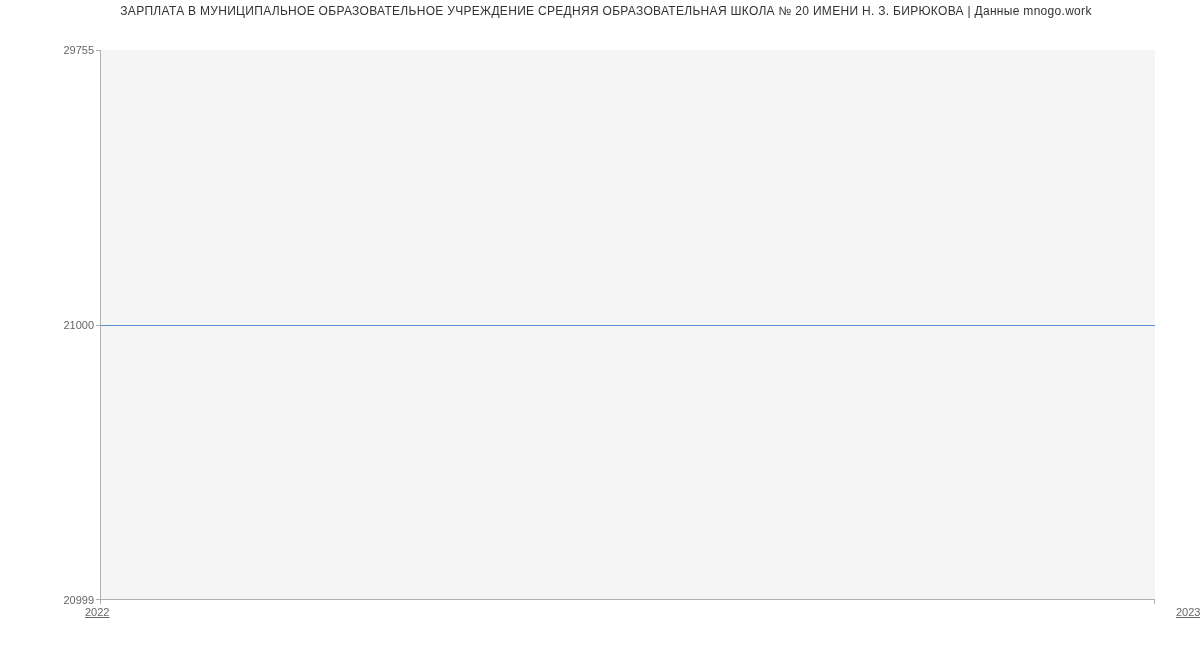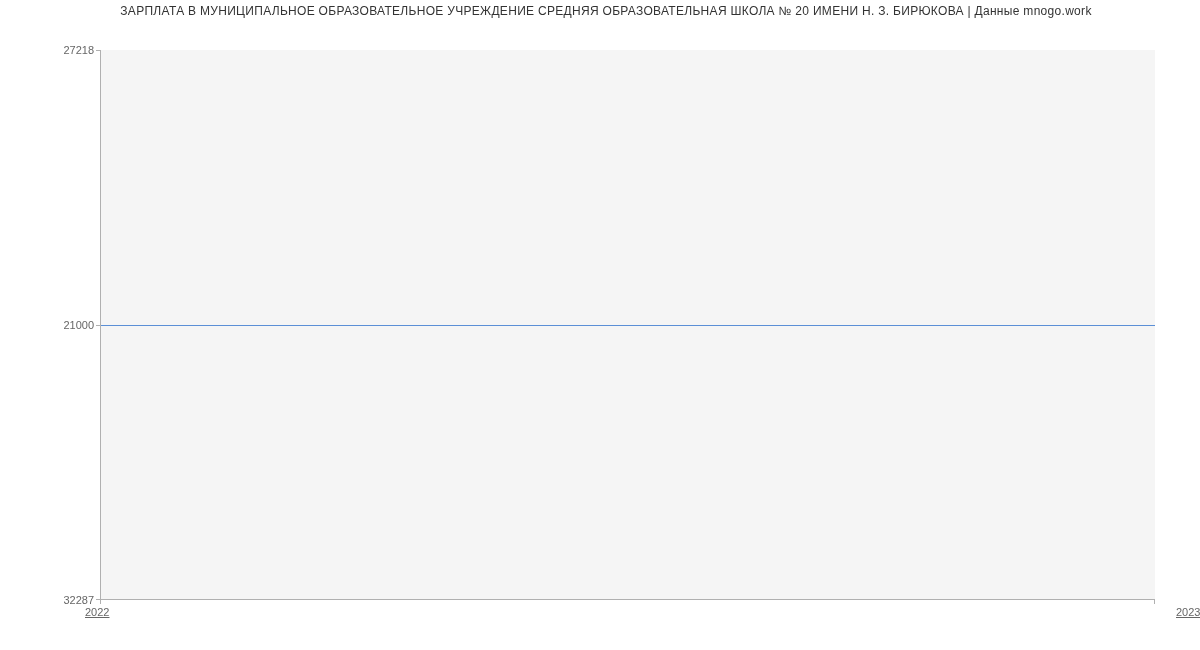--- a/index.html
+++ b/index.html
@@ -103,22 +103,22 @@
 
   <div class="plot">
     <div class="midline"></div>
     <div class="dataline"></div>
   </div>
 
   <div class="ytickmark top"></div>
   <div class="ytickmark mid"></div>
   <div class="ytickmark bot"></div>
 
-  <div class="ytick top">27218</div>
+  <div class="ytick top">29755</div>
   <div class="ytick mid">21000</div>
-  <div class="ytick bot">32287</div>
+  <div class="ytick bot">20999</div>
 
   <div class="xtickmark left"></div>
   <div class="xtickmark right"></div>
 
   <div class="xtick left">2022</div>
   <div class="xtick right">2023</div>
 </div>
 
 </body></html>

